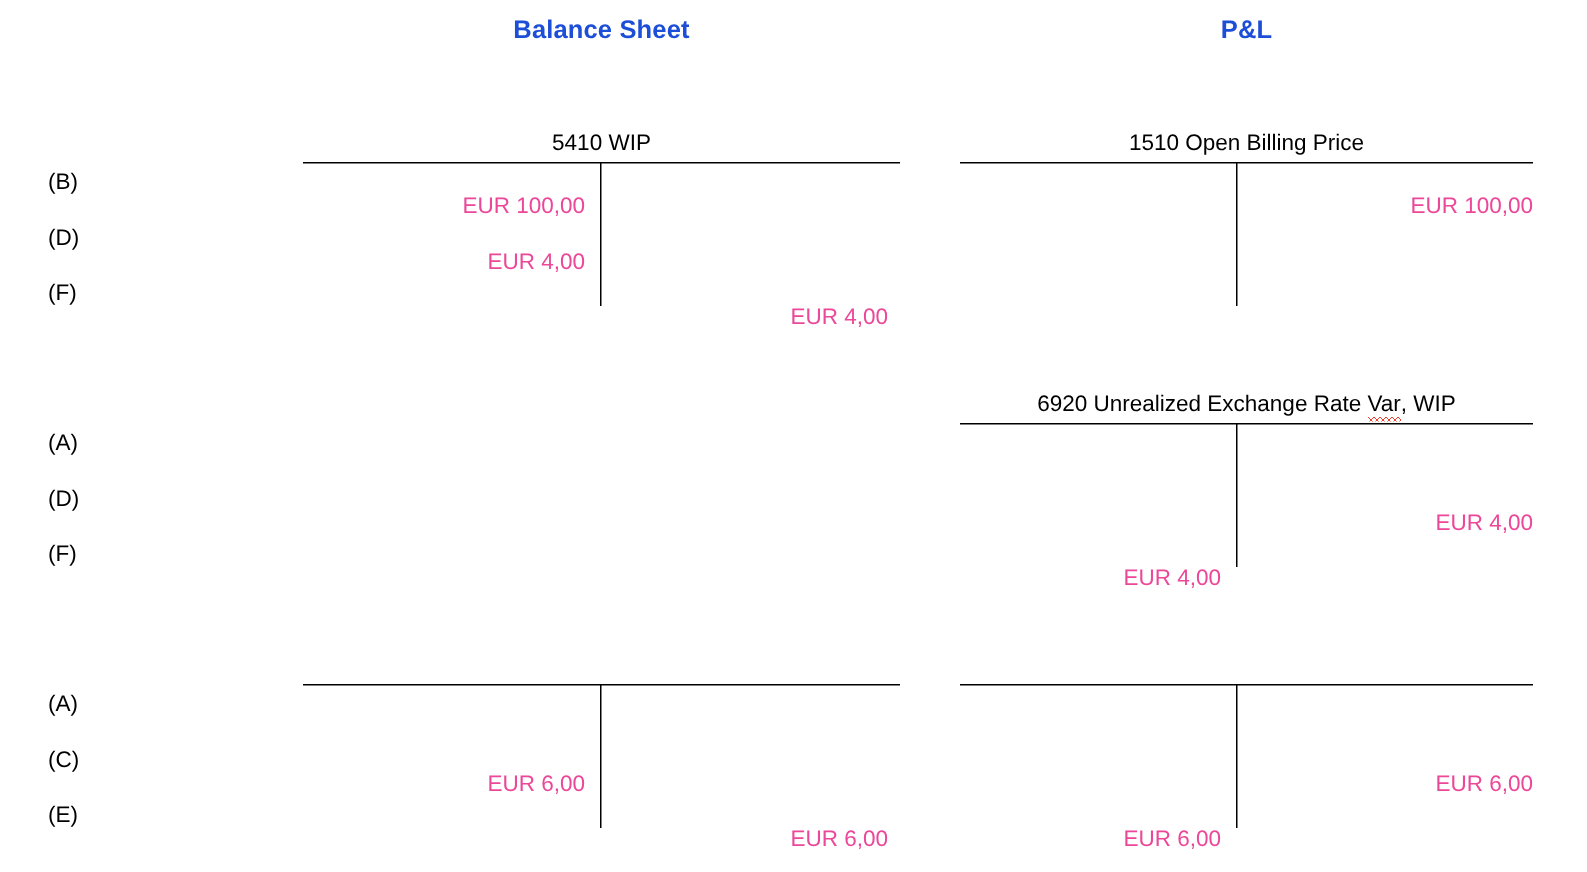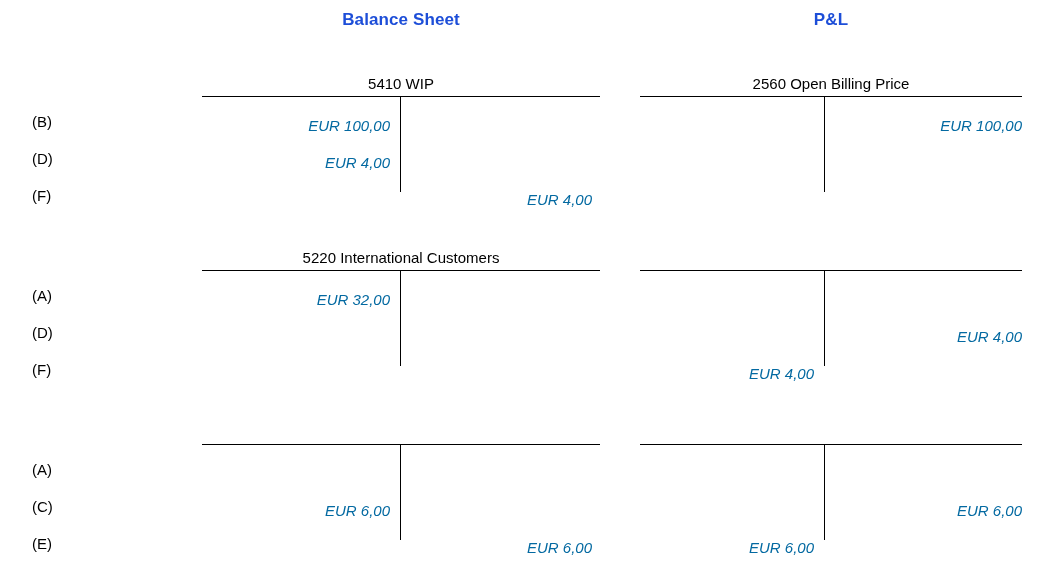--- a/index.html
+++ b/index.html
@@ -52,21 +52,21 @@
     color: #000;
     white-space: nowrap;
   }
   .row-label.r1 { top: 43px; }
   .row-label.r2 { top: 80px; }
   .row-label.r3 { top: 117px; }
 
   
   .taccount {
     position: absolute;
-    top: 4px;
+    top: 16px;
     height: 166px;
   }
   .taccount.left  { left: 202px; width: 398px; }
   .taccount.right { left: 640px; width: 382px; }
 
   .t-title {
     position: absolute;
     top: 0;
     left: 0;
     width: 100%;
@@ -111,23 +111,22 @@
     height: 96px;
     border-left: 1.6px solid #000;
   }
   .taccount.left  .t-vline { left: 198px; }
   .taccount.right .t-vline { left: 184px; }
 
   
   .amount {
     position: absolute;
     font-size: 15px;
-    color: #0369a1;
+    color: #ec4899;
     white-space: nowrap;
-    font-style: italic;
   }
   .amount.r1 { top: 43px; }
   .amount.r2 { top: 80px; }
   .amount.r3 { top: 117px; }
 
   
   .taccount.left  .amount.debit  { left: 0;     width: 188px; text-align: right; }
   .taccount.left  .amount.credit { left: 208px; width: 182px; text-align: right; }
   .taccount.right .amount.debit  { left: 0;     width: 174px; text-align: right; }
   .taccount.right .amount.credit { left: 194px; width: 188px; text-align: right; }
@@ -150,51 +149,43 @@
     <div class="t-vline"></div>
     <div class="amount r1 debit">EUR 100,00</div>
     <div class="amount r1 credit"></div>
     <div class="amount r2 debit">EUR 4,00</div>
     <div class="amount r2 credit"></div>
     <div class="amount r3 debit"></div>
     <div class="amount r3 credit">EUR 4,00</div>
   </div>
 
   <div class="taccount right">
-    <div class="t-title">2560 Open Billing Price</div>
+    <div class="t-title">1510 Open Billing Price</div>
     <div class="t-hline"></div>
     <div class="t-vline"></div>
     <div class="amount r1 debit"></div>
     <div class="amount r1 credit">EUR 100,00</div>
     <div class="amount r2 debit"></div>
     <div class="amount r2 credit"></div>
     <div class="amount r3 debit"></div>
     <div class="amount r3 credit"></div>
   </div>
 </div>
 
 <div class="section" id="section-2">
 
   <div class="row-label r1">(A)</div>
   <div class="row-label r2">(D)</div>
   <div class="row-label r3">(F)</div>
 
-  <div class="taccount left">
-    <div class="t-title">5220 International Customers</div>
-    <div class="t-hline"></div>
-    <div class="t-vline"></div>
-    <div class="amount r1 debit">EUR 32,00</div>
-    <div class="amount r1 credit"></div>
-    <div class="amount r2 debit"></div>
-    <div class="amount r2 credit"></div>
-    <div class="amount r3 debit"></div>
-    <div class="amount r3 credit"></div>
-  </div>
 
   <div class="taccount right">
+    <div class="t-title">
+      <span>6920 Unrealized Exchange Rate </span><span class="sp">Var</span><span>, WIP</span>
+    </div>
     <div class="t-hline"></div>
     <div class="t-vline"></div>
     <div class="amount r1 debit"></div>
     <div class="amount r1 credit"></div>
     <div class="amount r2 debit"></div>
     <div class="amount r2 credit">EUR 4,00</div>
     <div class="amount r3 debit">EUR 4,00</div>
     <div class="amount r3 credit"></div>
   </div>
 </div>

